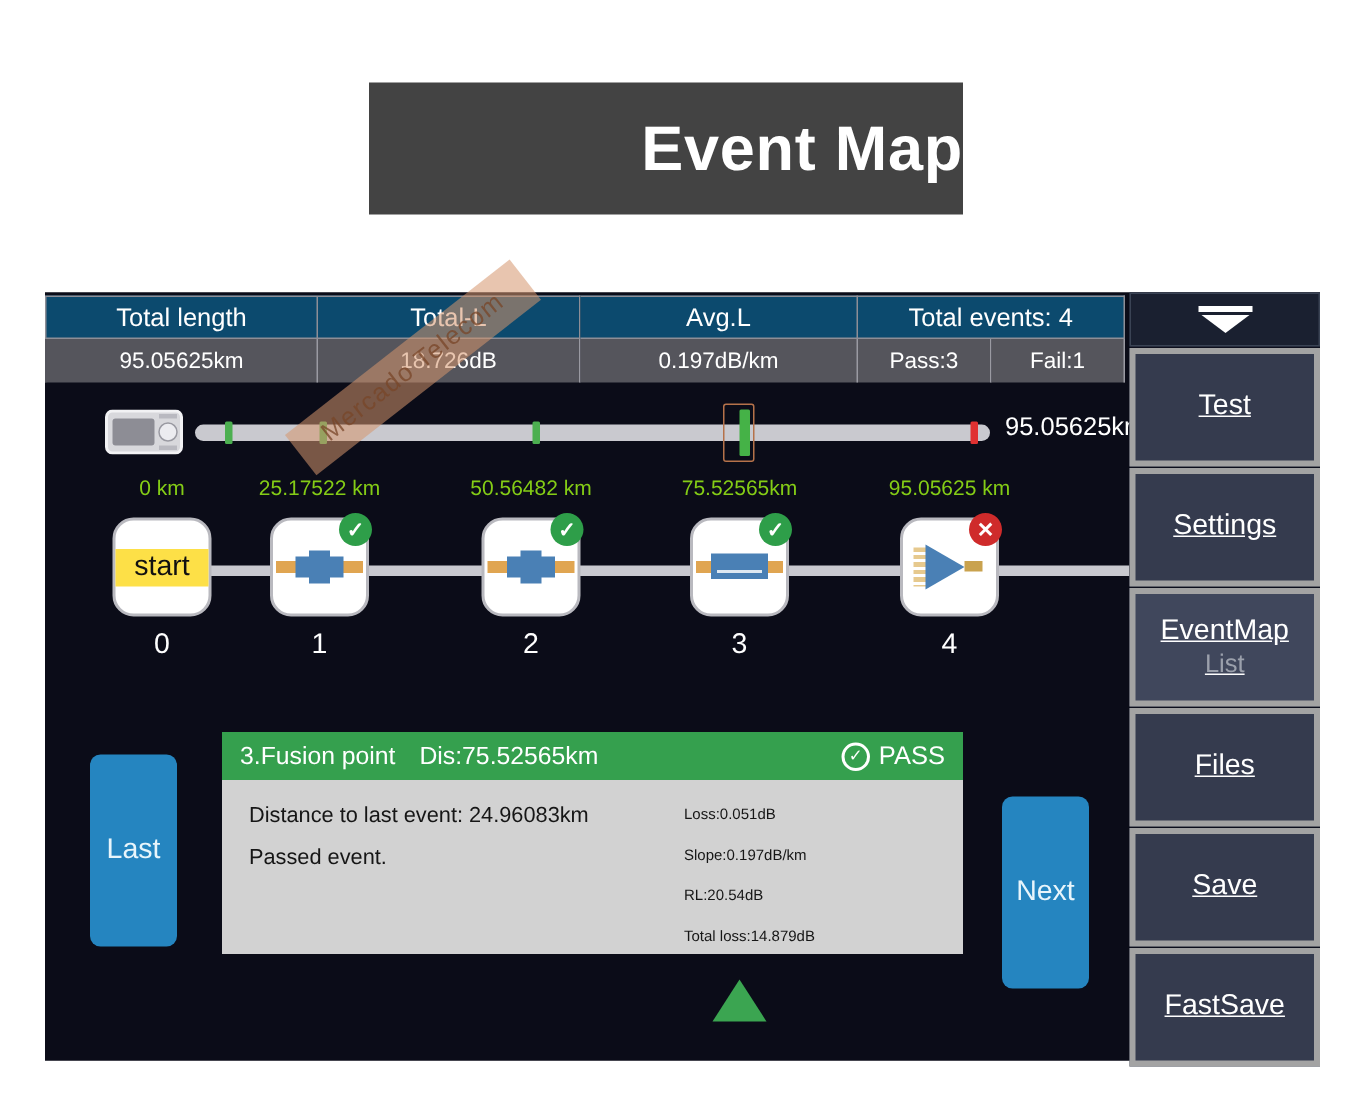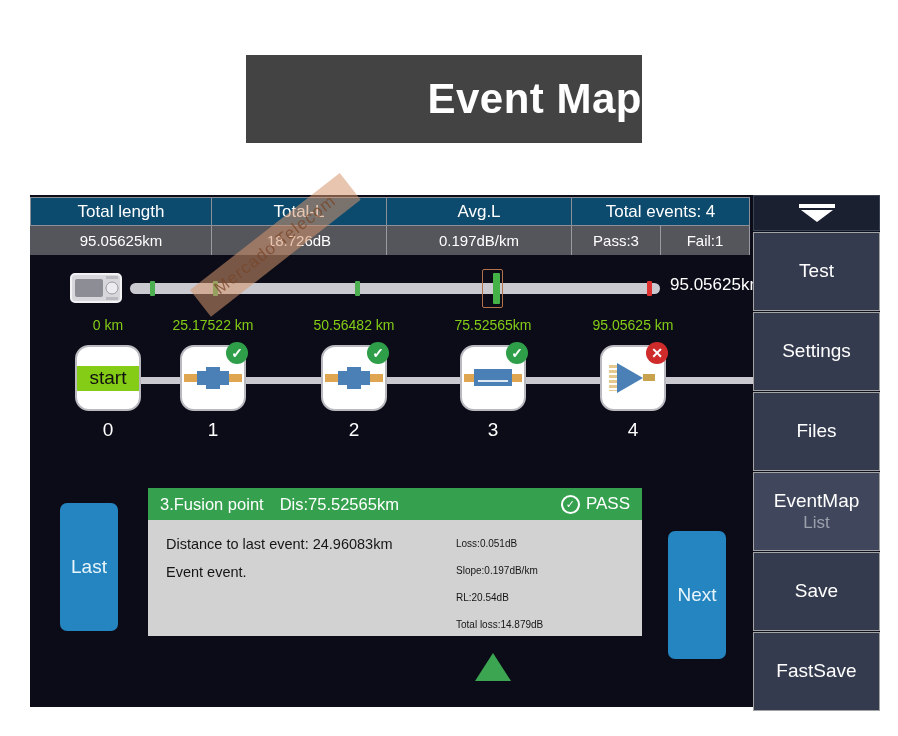--- a/index.html
+++ b/index.html
@@ -158,21 +158,21 @@
     width: 66px; height: 66px;
     background: #ffffff;
     border-radius: 14px;
     border: 2px solid #b9b9bf;
     transform: translateX(-50%);
     display: flex; align-items: center; justify-content: center;
     overflow: visible;
   }
   .node .start-strip {
     width: 100%; height: 25px;
-    background: #84cc16;
+    background: #fde047;
     display: flex; align-items: center; justify-content: center;
     color: #111;
     font-size: 19px;
   }
   .badge {
     position: absolute;
     right: -4px; top: -5px;
     width: 22px; height: 22px;
     border-radius: 50%;
     display: flex; align-items: center; justify-content: center;
@@ -339,27 +339,28 @@
     position: absolute; left: 2px; top: 6px;
     width: 0; height: 0;
     border-left: 16px solid transparent;
     border-right: 16px solid transparent;
     border-top: 12px solid #ffffff;
   }
   .sb-item {
     height: 79px;
     margin-top: 1px;
     background: #353b4e;
-    border: 1px solid #a3a3a3;
+    border: 4px solid #a3a3a3;
     display: flex; flex-direction: column;
     align-items: center; justify-content: center;
     color: #ffffff;
     font-size: 19px;
     cursor: pointer;
     line-height: 1.1;
+    text-decoration: underline;
   }
   .sb-item.active { background: #40475c; }
   .sb-item .sub {
     color: #9ba0ac;
     font-size: 17px;
     margin-top: 2px;
   }
 
   
   .watermark {
@@ -491,21 +492,21 @@
         <span class="dh-title">3.Fusion point</span>
         <span class="dh-dis">Dis:75.52565km</span>
         <span class="dh-status">
           <span class="check-ring">✓</span>
           <span>PASS</span>
         </span>
       </div>
       <div class="detail-body">
         <div class="detail-left">
           <div>Distance to last event: 24.96083km</div>
-          <div>Event event.</div>
+          <div>Passed event.</div>
         </div>
         <div class="detail-right">
           <div>Loss:0.051dB</div>
           <div>Slope:0.197dB/km</div>
           <div>RL:20.54dB</div>
           <div>Total loss:14.879dB</div>
         </div>
       </div>
     </div>
 
@@ -521,28 +522,28 @@
         <span class="bar"></span>
           <span class="tri"></span>
       </span>
     </div>
     <div class="sb-item">
       <span>Test</span>
     </div>
     <div class="sb-item">
       <span>Settings</span>
     </div>
-    <div class="sb-item">
-      <span>Files</span>
-    </div>
     <div class="sb-item active">
       <span>EventMap</span>
       <span class="sub">List</span>
     </div>
     <div class="sb-item">
+      <span>Files</span>
+    </div>
+    <div class="sb-item">
       <span>Save</span>
     </div>
     <div class="sb-item">
       <span>FastSave</span>
     </div>
   </div>
 
 </div>
 
 </body></html>

